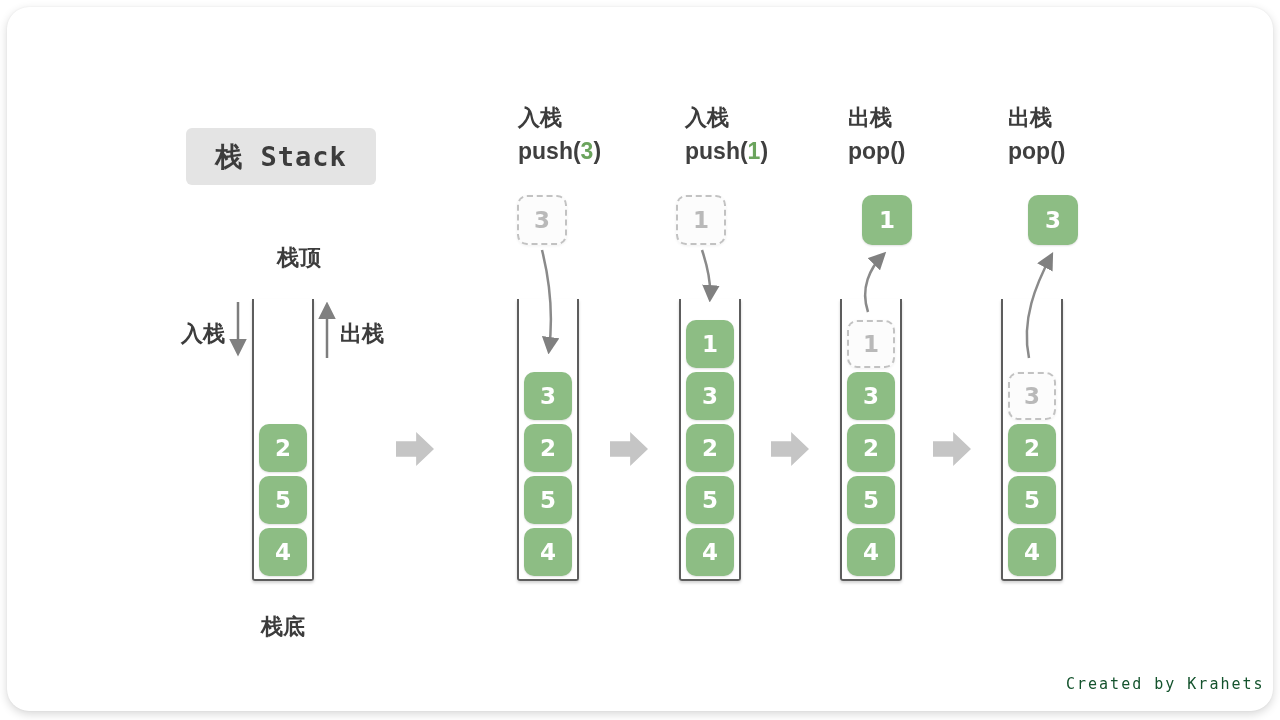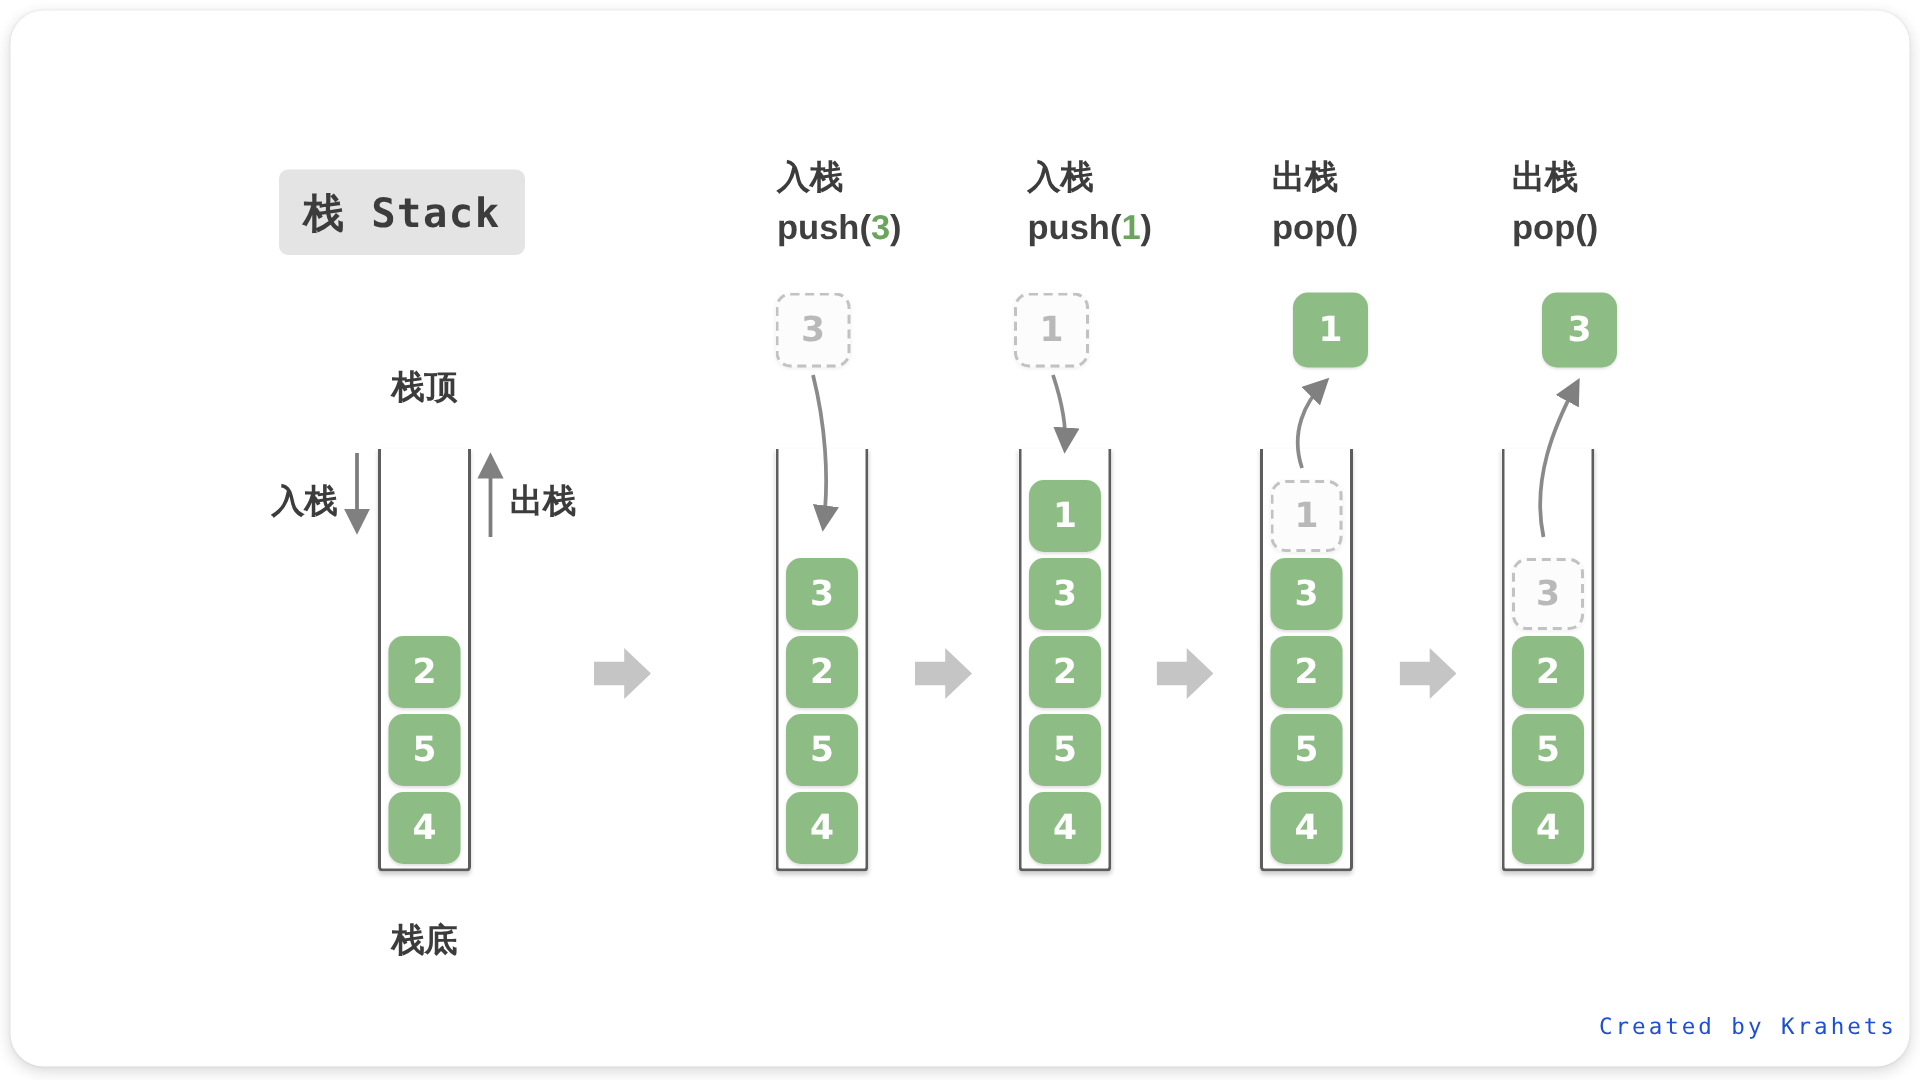--- a/index.html
+++ b/index.html
@@ -8,32 +8,32 @@
 
   .canvas { position: relative; width: 1280px; height: 720px; }
 
   .card {
     position: absolute; left: 7px; top: 7px; right: 7px; bottom: 9px;
     background: #ffffff; border-radius: 22px;
     box-shadow: 0 3px 10px rgba(0,0,0,0.16), 0 0 2px rgba(0,0,0,0.06);
   }
 
   .title-box {
-    position: absolute; left: 186px; top: 113px; width: 164px; height: 57px;
+    position: absolute; left: 186px; top: 128px; width: 190px; height: 57px;
     background: #e4e4e4; border-radius: 6px;
     display: flex; align-items: center; justify-content: center;
     font-size: 27px; font-weight: 700; color: #3c3c3c; letter-spacing: 1px;
     font-family: "DejaVu Sans Mono", "Liberation Mono", monospace;
   }
 
   .lbl {
     position: absolute; color: #3c3c3c; font-weight: 700; font-size: 22px;
     white-space: nowrap;
   }
-  .lbl-top    { left: 283px; top: 243px; transform: translateX(-50%); }
+  .lbl-top    { left: 299px; top: 243px; transform: translateX(-50%); }
   .lbl-bottom { left: 283px; top: 612px; transform: translateX(-50%); }
   .lbl-push   { left: 225px; top: 319px; transform: translateX(-100%); }
   .lbl-pop    { left: 340px; top: 319px; }
 
   .op {
     position: absolute; top: 103px; white-space: nowrap;
   }
   .op-action { font-size: 22px; font-weight: 700; color: #3c3c3c; line-height: 30px; }
   .op-code {
     font-family: Liberation Sans, sans-serif;
@@ -62,21 +62,21 @@
   }
 
   .block-arrow {
     position: absolute; width: 38px; height: 34px; background: #c5c5c5;
     clip-path: polygon(0% 27%, 53% 27%, 53% 0%, 100% 50%, 53% 100%, 53% 73%, 0% 73%);
   }
 
   .watermark {
     position: absolute; left: 1066px; top: 675px;
     font-family: "DejaVu Sans Mono", "Liberation Mono", monospace;
-    font-size: 15px; color: #1d4ed8; letter-spacing: 2px; white-space: nowrap;
+    font-size: 15px; color: #14532d; letter-spacing: 2px; white-space: nowrap;
   }
 
   #svg-arrows { position: absolute; left: 0; top: 0; pointer-events: none; }
 </style>
 </head>
 <body>
 
 <div class="canvas">
   <div class="card"></div>
 

